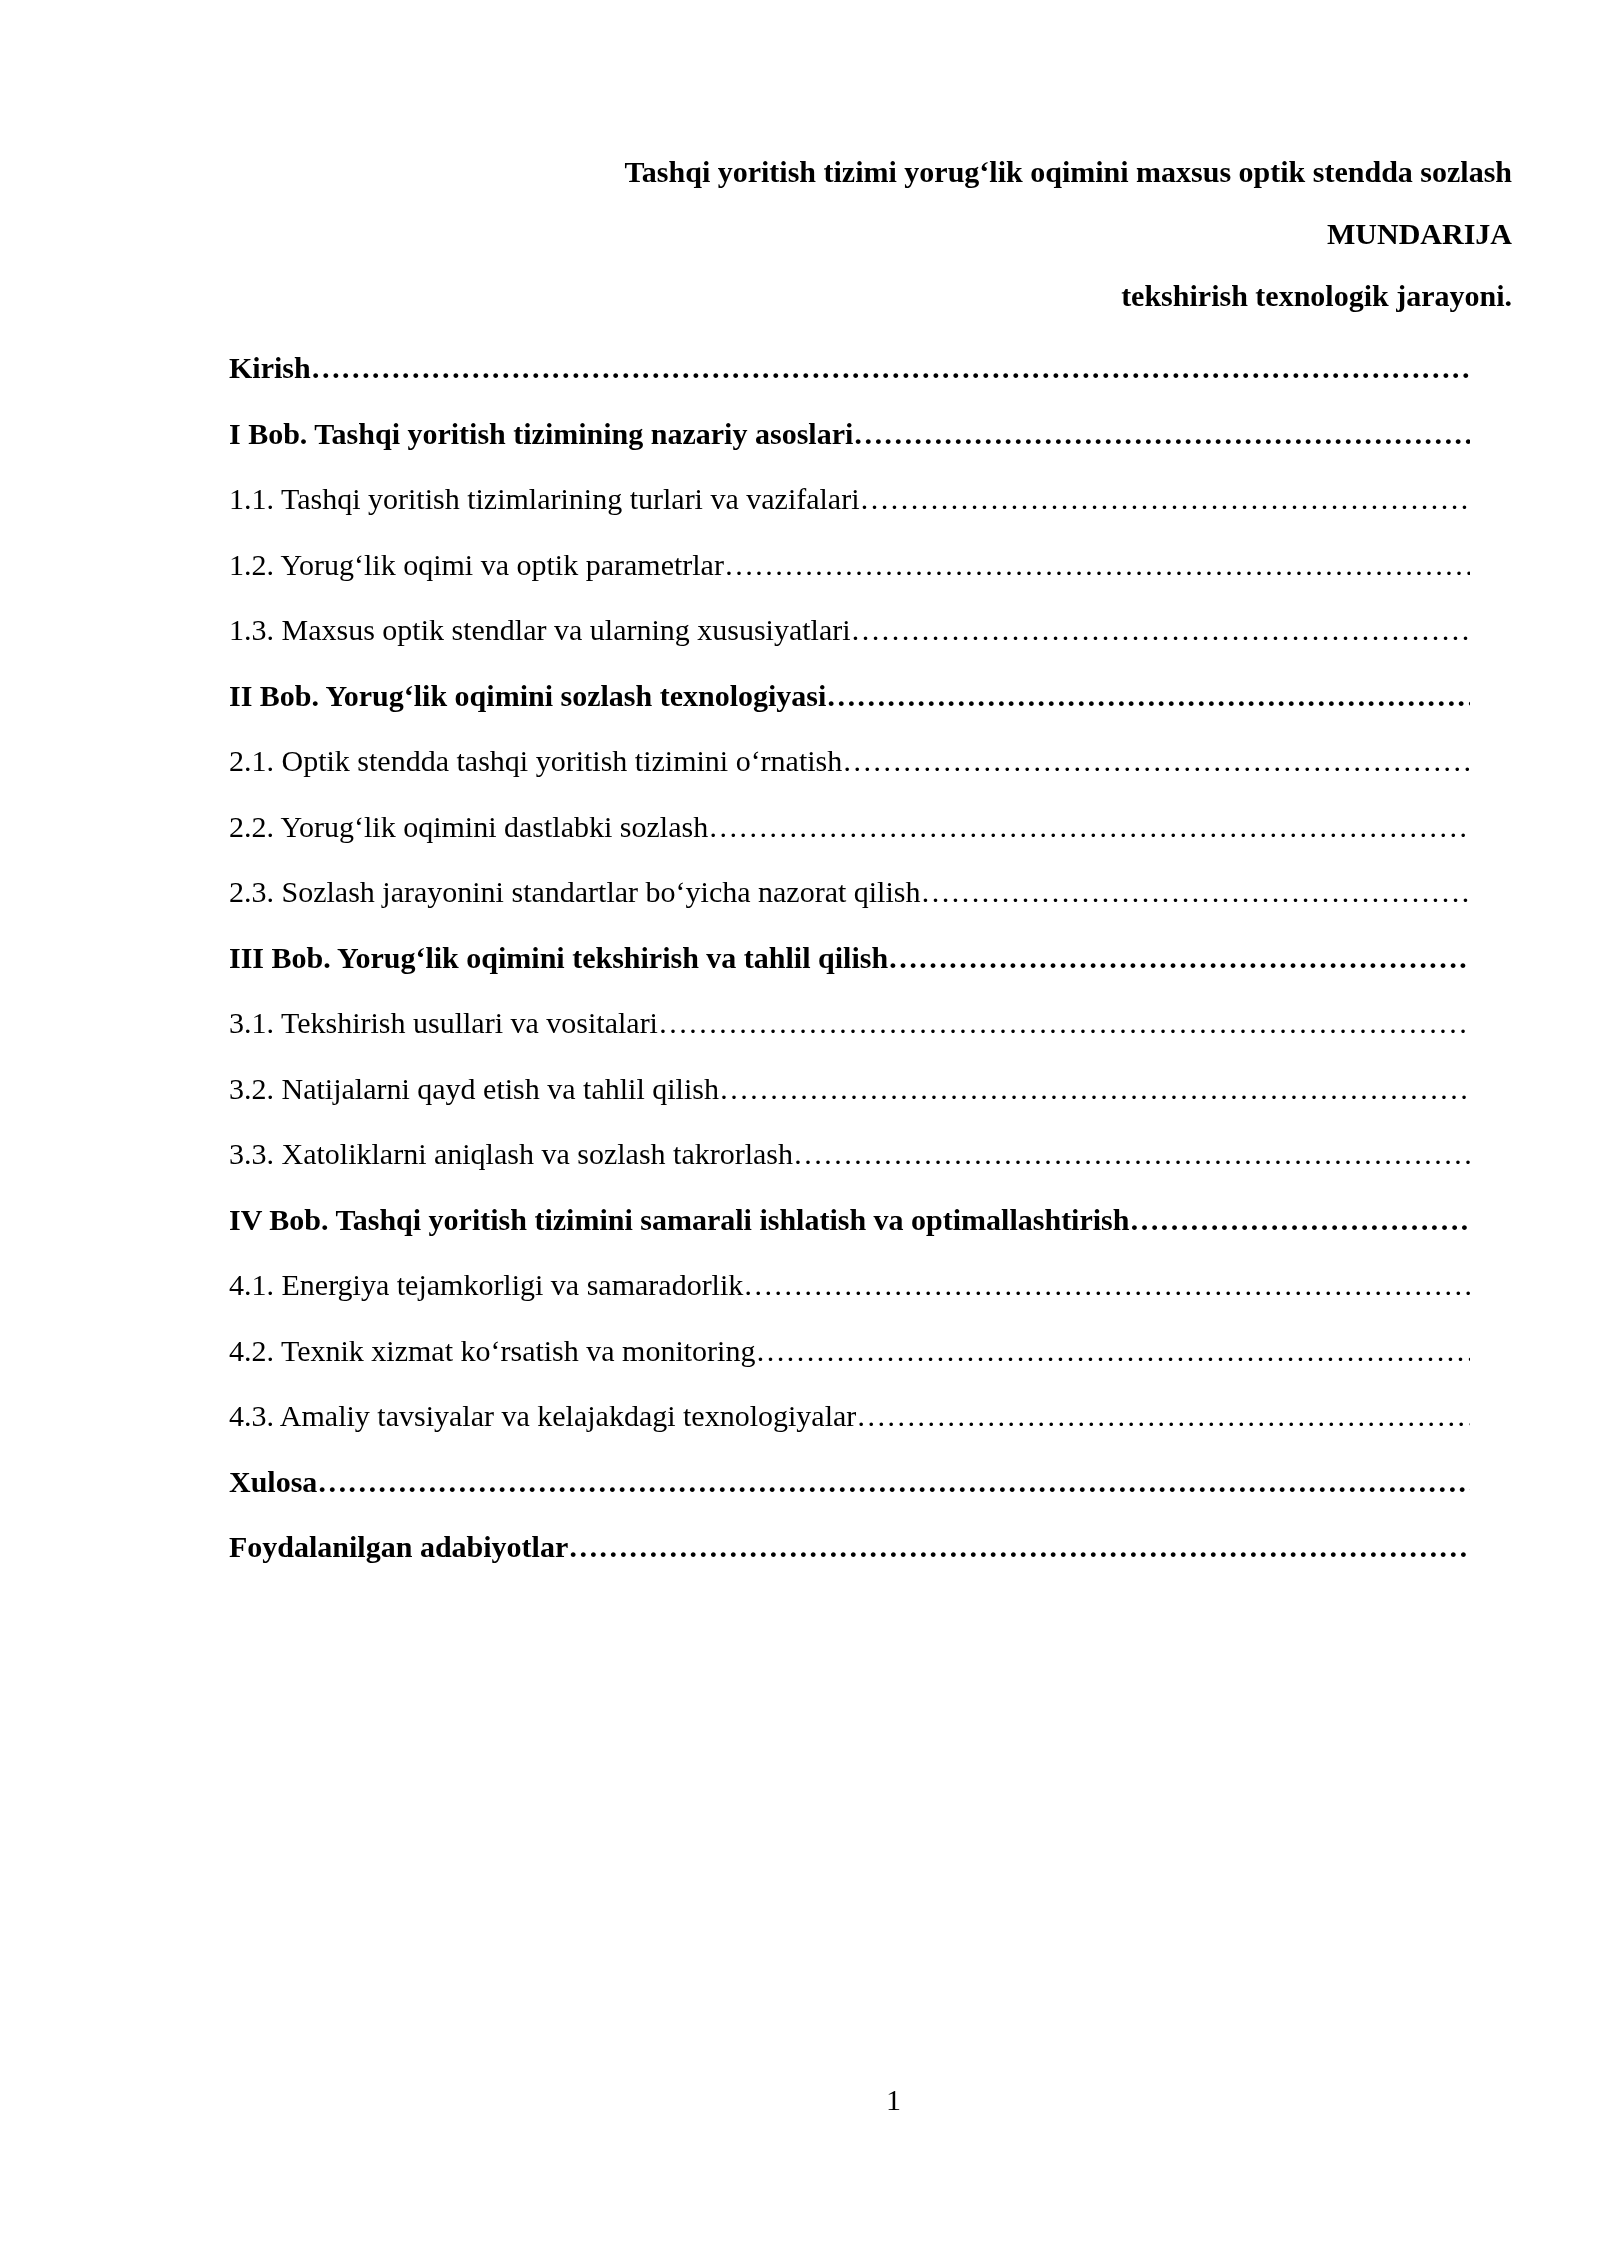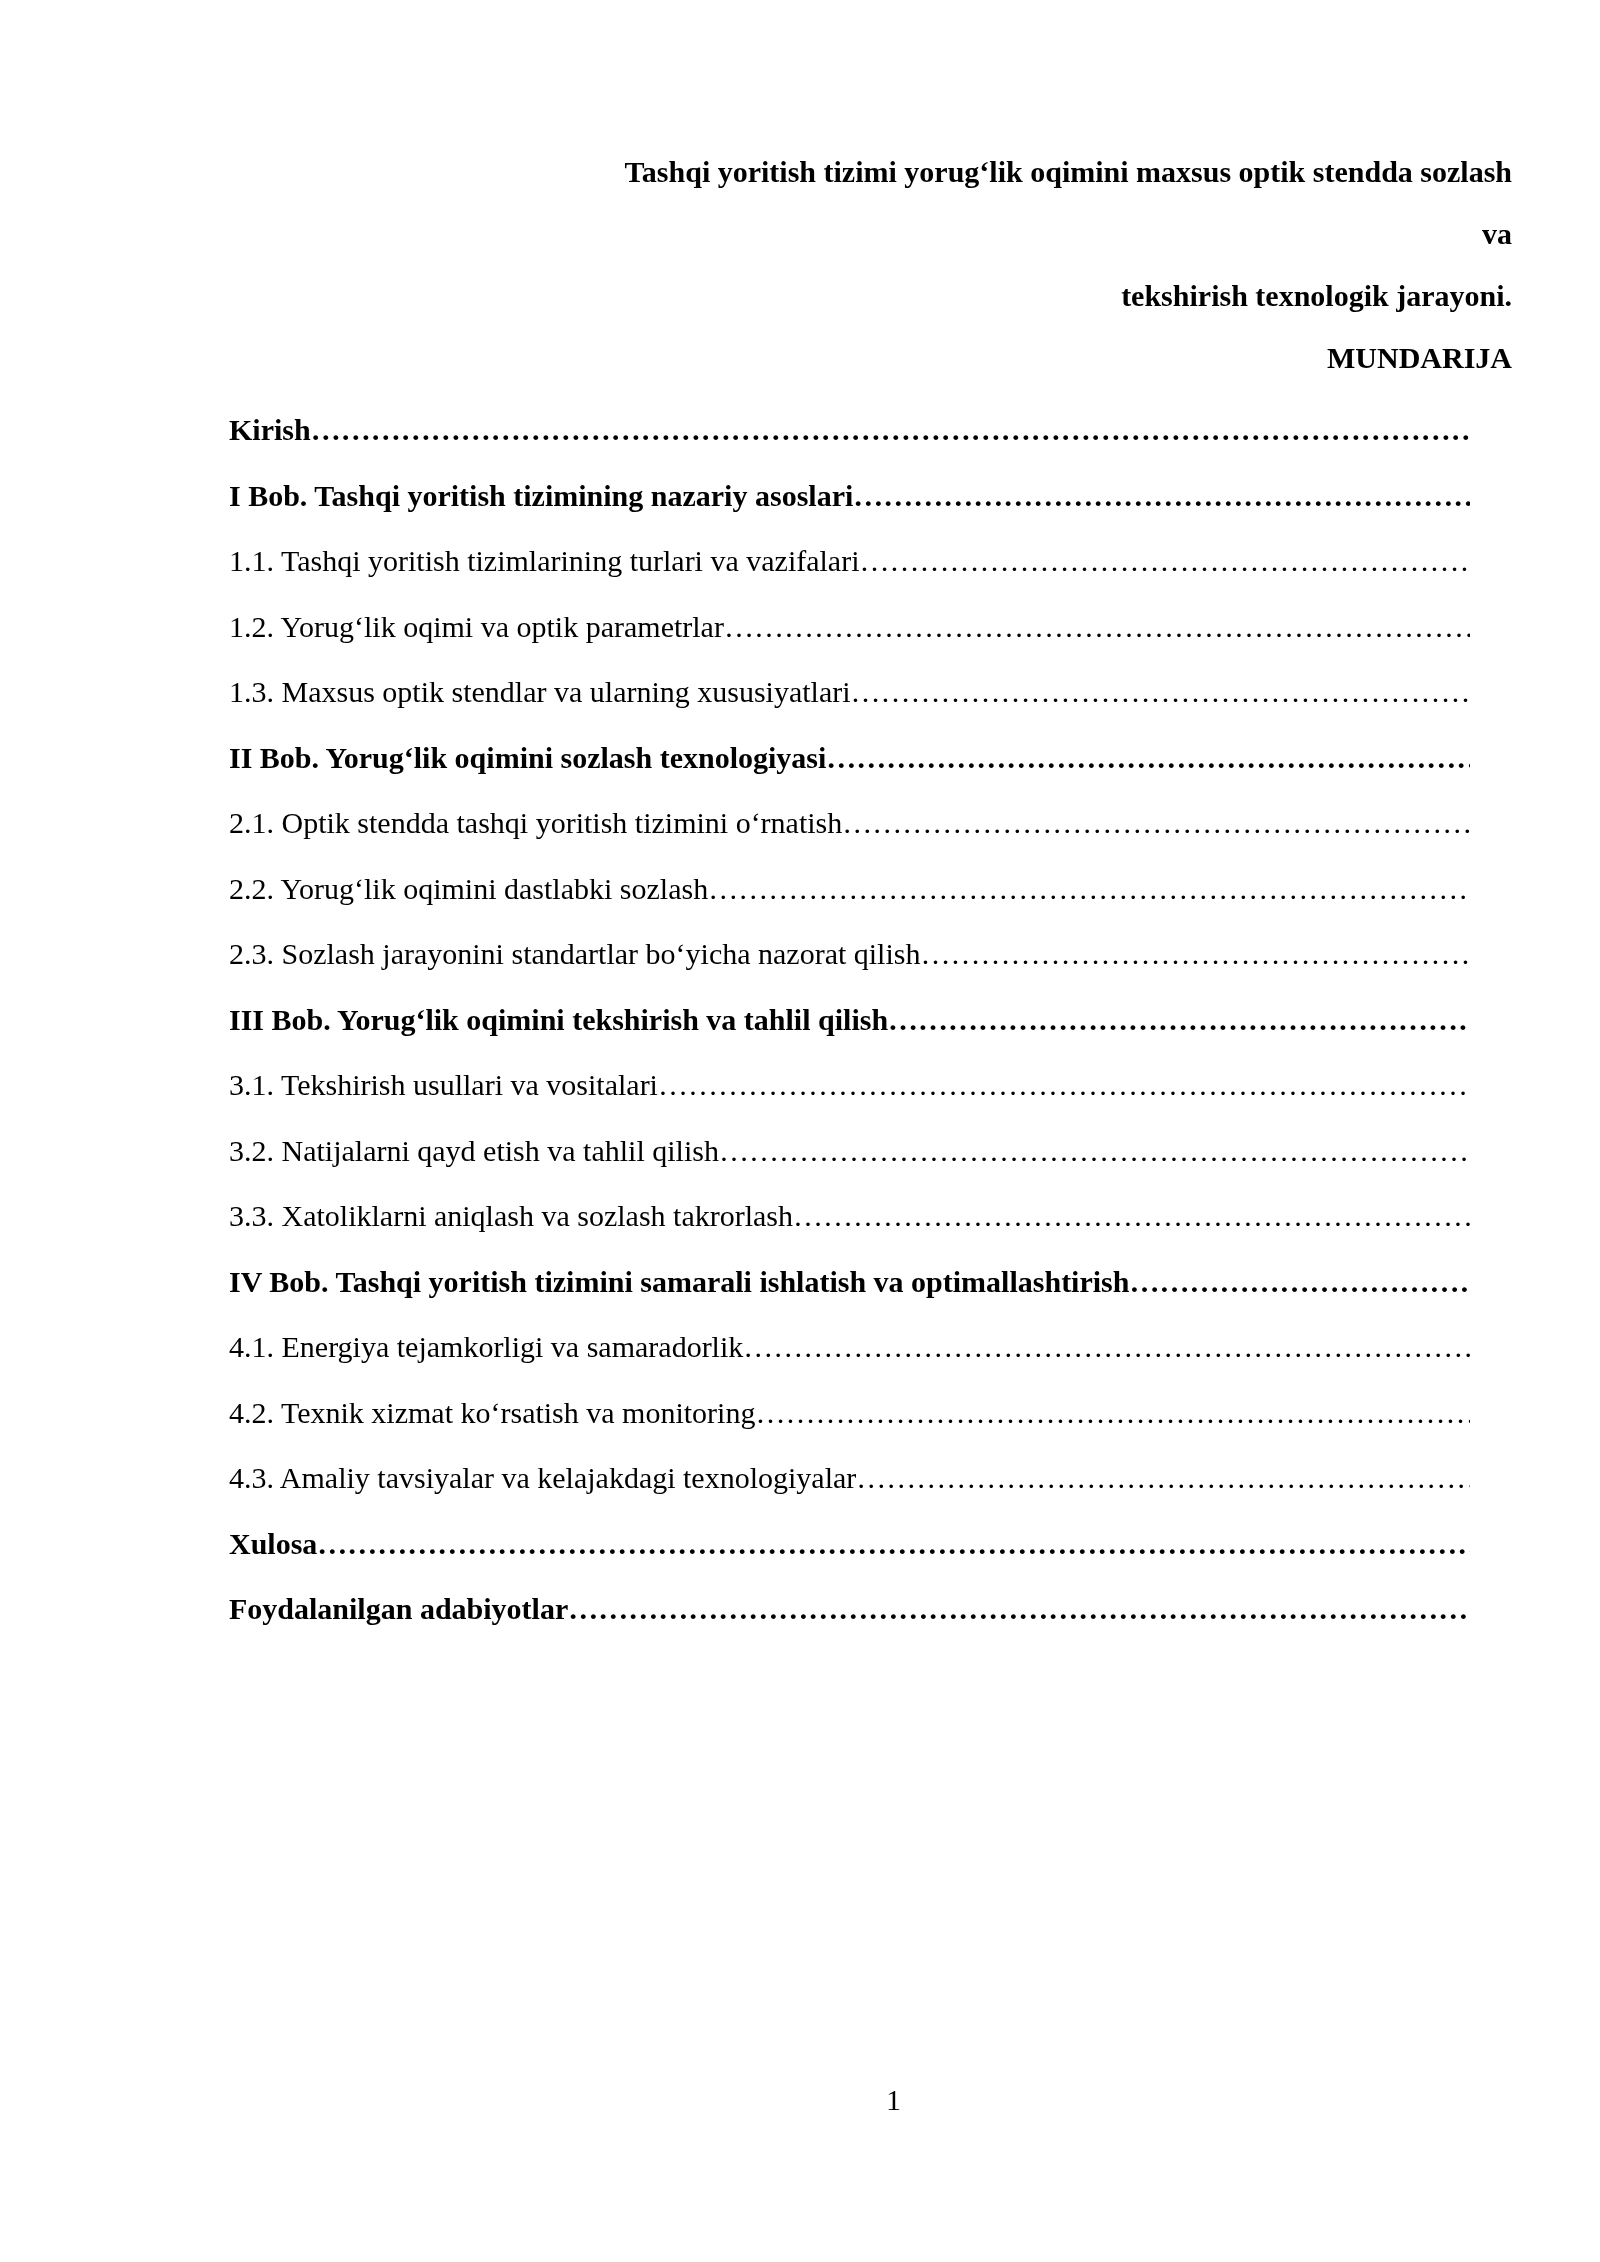--- a/index.html
+++ b/index.html
@@ -36,23 +36,22 @@
     line-height: 36px;
   }
 </style>
 </head>
 <body>
 
 <div class="page">
   <div class="content">
     <div class="title-block">
       <div>Tashqi yoritish tizimi yorug‘lik oqimini maxsus optik stendda sozlash</div>
-      <div>va</div>
+      <div>MUNDARIJA</div>
       <div>tekshirish texnologik jarayoni.</div>
-      <div>MUNDARIJA</div>
     </div>
     <div class="toc" id="toc">
         <div class="row bold">Kirish……………………………………………………………………………………………………………………………………</div>
         <div class="row bold">I Bob. Tashqi yoritish tizimining nazariy asoslari……………………………………………………………………………………………………………………………………</div>
         <div class="row">1.1. Tashqi yoritish tizimlarining turlari va vazifalari……………………………………………………………………………………………………………………………………</div>
         <div class="row">1.2. Yorug‘lik oqimi va optik parametrlar……………………………………………………………………………………………………………………………………</div>
         <div class="row">1.3. Maxsus optik stendlar va ularning xususiyatlari……………………………………………………………………………………………………………………………………</div>
         <div class="row bold">II Bob. Yorug‘lik oqimini sozlash texnologiyasi……………………………………………………………………………………………………………………………………</div>
         <div class="row">2.1. Optik stendda tashqi yoritish tizimini o‘rnatish……………………………………………………………………………………………………………………………………</div>
         <div class="row">2.2. Yorug‘lik oqimini dastlabki sozlash……………………………………………………………………………………………………………………………………</div>

